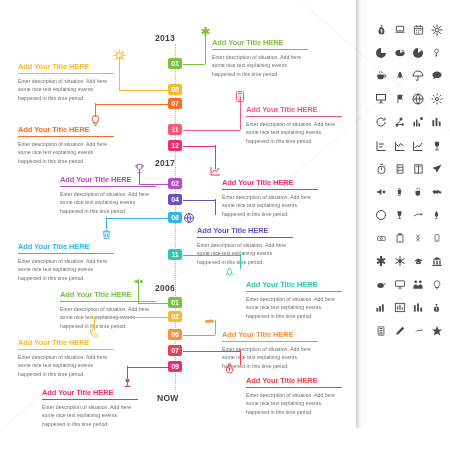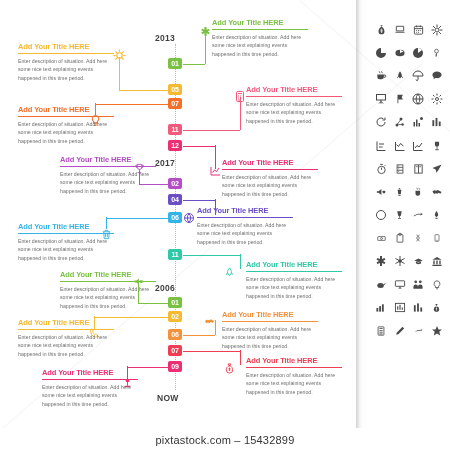--- a/index.html
+++ b/index.html
@@ -88,20 +88,21 @@
     position: absolute;
     width: 0;
     border-left-width: 1px;
     border-left-style: solid;
   }
 
   
   .block {
     position: absolute;
     width: 96px;
+    margin-top: 20px;
   }
   .block .title {
     font-size: 7.5px;
     font-weight: bold;
     letter-spacing: -0.1px;
     padding-bottom: 2px;
     white-space: nowrap;
   }
   .block .rule {
     height: 0;
@@ -760,15 +761,14 @@
       </div>
     <div class="grid-icon">
         <svg width="12" height="12" viewBox="0 0 24 24" fill="currentColor">
           <path d="M12 2l3 7h7l-5.5 4.5L18.5 21 12 16.8 5.5 21 7.5 13.5 2 9h7z"></path>
         </svg>
       </div>
   </div>
 
   <div class="wm-shadow"></div>
   <div class="wm-bar"></div>
-  <div class="wm-text">pixtastock.com – 15432899</div>
 
 </div>
 
 </body></html>

